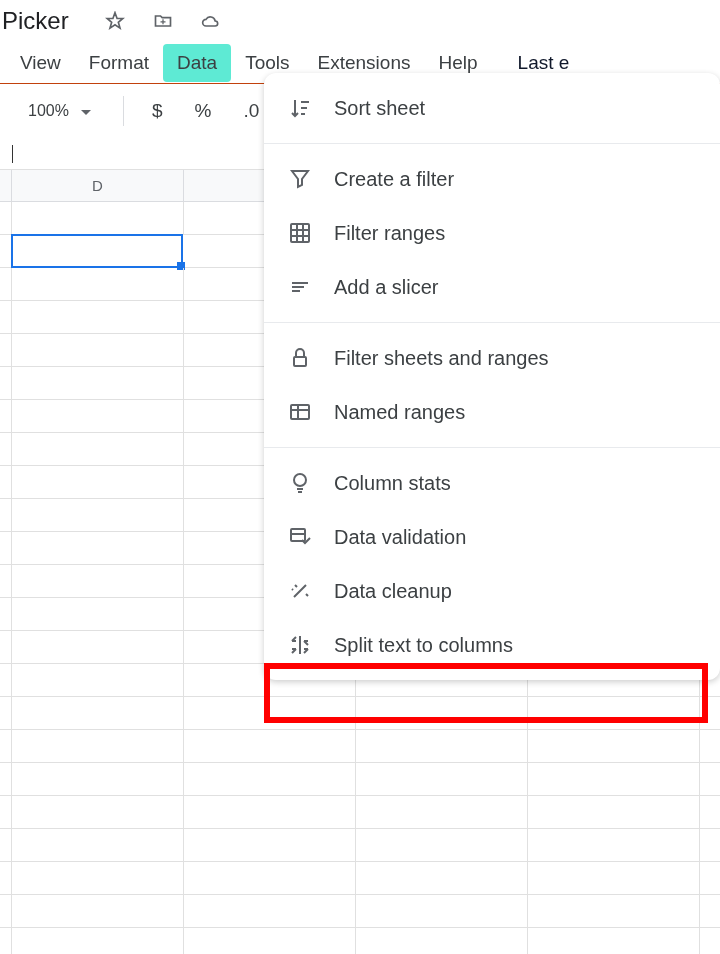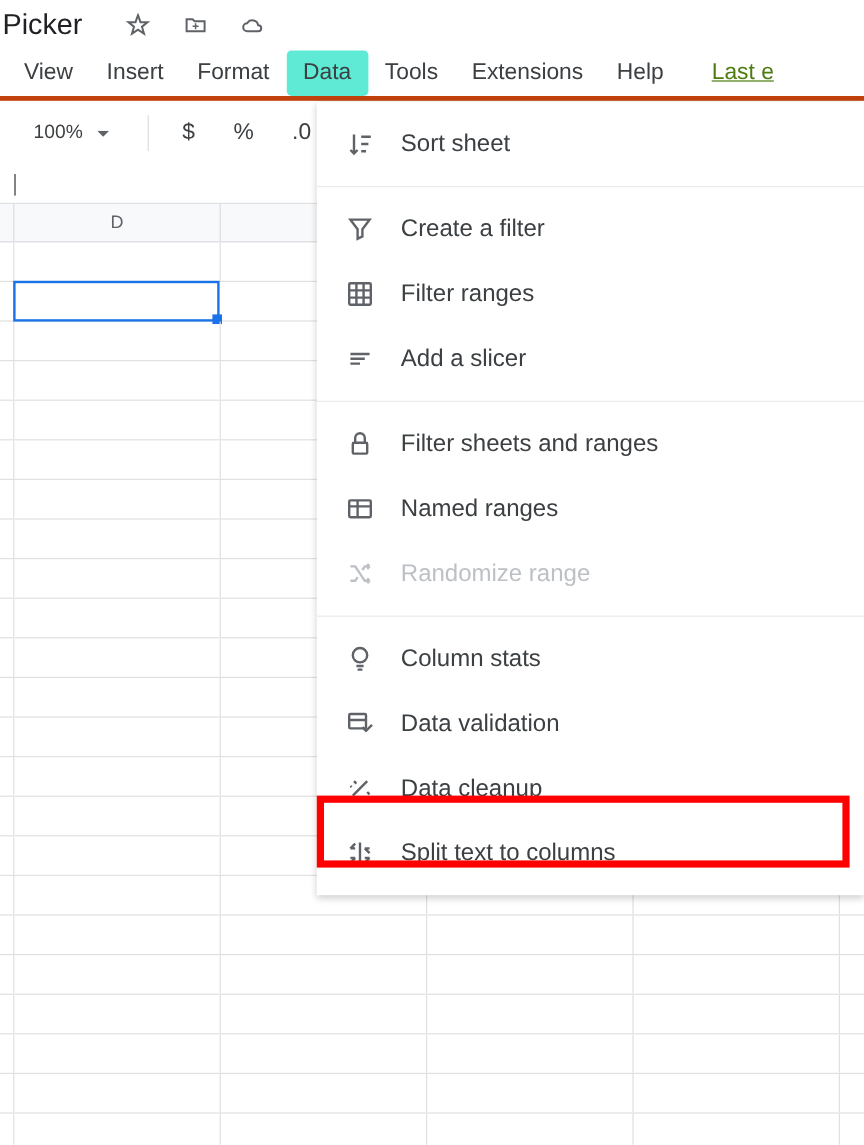--- a/index.html
+++ b/index.html
@@ -2,45 +2,45 @@
 <html><head>
 <meta charset="utf-8">
 <style>
 * { margin: 0; padding: 0; box-sizing: border-box; font-family: Arial, sans-serif; }
 body { width: 720px; height: 954px; overflow: hidden; background: #fff; position: relative; }
 
 .title-row { display: flex; align-items: center; padding: 8px 0; height: 42px; }
 .doc-title { font-size: 24px; color: #202124; margin-right: 22px; margin-left: -18px; }
 .title-icon { width: 20px; height: 20px; color: #5f6368; margin: 0 14px; display: flex; align-items: center; justify-content: center; }
 
-.menubar { display: flex; align-items: center; padding: 0 6px; height: 42px; border-bottom: 4px solid #c2410c; }
+.menubar { display: flex; align-items: center; padding: 0 6px; height: 42px; border-bottom: 1px solid #c2410c; }
 .menu-item { padding: 8px 14px; font-size: 19px; color: #3c4043; cursor: pointer; border-radius: 4px; }
 .menu-item.active { background: #5eead4; }
-.menu-item.link { text-decoration: underline; color: #4d7c0f; }
+.menu-item.link { color: #0f172a; }
 
 .toolbar { display: flex; align-items: center; height: 54px; padding: 0 8px; }
 .tool-zoom { display: flex; align-items: center; padding: 0 20px; font-size: 16px; color: #3c4043; }
 .tool-dropdown { margin-left: 12px; }
 .tool-divider { width: 1px; height: 30px; background: #dadce0; margin: 0 12px; }
 .tool-btn { font-size: 19px; color: #3c4043; padding: 0 16px; }
 
 .formula-bar { height: 32px; border-bottom: 1px solid #e0e0e0; padding-left: 4px; display:flex; align-items:center;}
 .formula-cursor { width: 1px; height: 18px; background: #333; margin-left: 8px; }
 
 .sheet { position: relative; }
 .col-header-row { display: flex; height: 32px; background: #f8f9fa; border-bottom: 1px solid #dadce0; }
 .corner { width: 12px; border-right: 1px solid #dadce0; }
 .col-header { width: 172px; display: flex; align-items: center; justify-content: center; font-size: 15px; color: #5f6368; border-right: 1px solid #dadce0; }
 .grid-row { display: flex; height: 33px; border-bottom: 1px solid #e0e0e0; }
 .row-stub { width: 12px; border-right: 1px solid #e0e0e0; }
 .cell { width: 172px; border-right: 1px solid #e0e0e0; position: relative; }
 .cell.selected { border: 2px solid #1a73e8; margin: -1px; }
 .cell.selected::after { content:''; position:absolute; right:-4px; bottom:-4px; width:8px; height:8px; background:#1a73e8; }
 
-.dropdown { position: absolute; top: 85px; left: 264px; width: 456px; background: #fff; box-shadow: 0 2px 6px rgba(0,0,0,0.2); border-radius: 0; padding: 8px 0; z-index: 10; }
+.dropdown { position: absolute; top: 73px; left: 264px; width: 456px; background: #fff; box-shadow: 0 2px 6px rgba(0,0,0,0.2); border-radius: 12px; padding: 8px 0; z-index: 10; }
 .dd-item { display: flex; align-items: center; height: 54px; padding: 0 24px; cursor: pointer; }
 .dd-item.disabled { color: #bdc1c6; cursor: default; }
 .dd-item:not(.disabled) { color: #3c4043; }
 .dd-icon { width: 24px; height: 24px; margin-right: 22px; display:flex; align-items:center; justify-content:center; flex-shrink:0; }
 .dd-label { font-size: 20px; }
 .dd-divider { height: 1px; background: #e8eaed; margin: 8px 0; }
 
 .highlight-box { position: absolute; top: 663px; left: 264px; width: 444px; height: 60px; border: 6px solid #ff0000; z-index: 20; pointer-events: none; }
 
 svg { width: 100%; height: 100%; }
@@ -63,21 +63,20 @@
   </span>
   <span class="title-icon">
     <svg viewBox="0 0 24 24" fill="none" stroke="#5f6368" stroke-width="2">
         <path d="M6 18a4 4 0 010-8 6 6 0 0111 2 3 3 0 010 6z"></path>
       </svg>
   </span>
 </div>
 
 <div class="menubar">
   <div class="menu-item">View</div>
-  <div class="menu-item">Insert</div>
   <div class="menu-item">Format</div>
   <div class="menu-item active">Data</div>
   <div class="menu-item">Tools</div>
   <div class="menu-item">Extensions</div>
   <div class="menu-item">Help</div>
   <div class="menu-item link" style="margin-left:12px;">Last e</div>
 </div>
 
 <div class="toolbar">
   <div class="tool-zoom">
@@ -316,28 +315,20 @@
   </div>
   <div class="dd-item">
     <span class="dd-icon">
         <svg viewBox="0 0 24 24" fill="none" stroke="#5f6368" stroke-width="2">
           <rect x="3" y="5" width="18" height="14" rx="1"></rect>
           <path d="M3 10h18M10 5v14"></path>
         </svg>
       </span>
     <span class="dd-label">Named ranges</span>
   </div>
-  <div class="dd-item disabled">
-    <span class="dd-icon">
-        <svg viewBox="0 0 24 24" fill="none" stroke="#bdc1c6" stroke-width="2">
-          <path d="M4 6h4l8 12h4m0-12h-4l-2 3m-4 6l-2 3H4m16-12l-2-2m2 2l-2 2m2 10l-2-2m2 2l-2 2"></path>
-        </svg>
-      </span>
-    <span class="dd-label">Randomize range</span>
-  </div>
   <div class="dd-divider"></div>
   <div class="dd-item">
     <span class="dd-icon">
         <svg viewBox="0 0 24 24" fill="none" stroke="#5f6368" stroke-width="2">
           <circle cx="12" cy="9" r="6"></circle>
           <path d="M9 18h6M10 21h4"></path>
         </svg>
       </span>
     <span class="dd-label">Column stats</span>
   </div>

